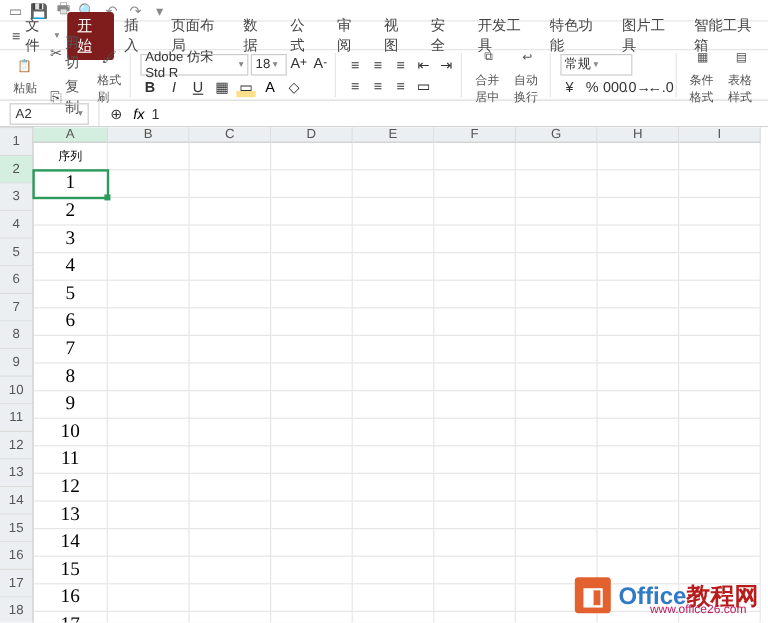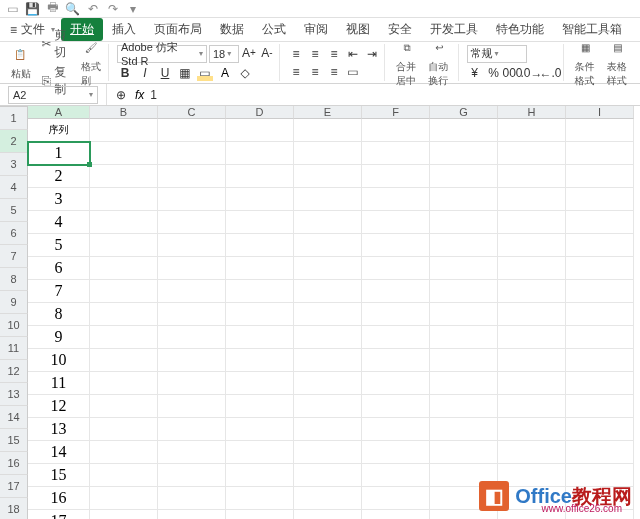--- a/index.html
+++ b/index.html
@@ -2,35 +2,35 @@
 <html><head>
 <meta charset="utf-8">
 <style>
   * { box-sizing: border-box; margin: 0; padding: 0; font-family: "Microsoft YaHei", Arial, sans-serif; }
   body { background: #f5f5f5; width: 640px; height: 519px; overflow: hidden; font-size: 12px; color: #333; }
   .qat { display: flex; align-items: center; height: 18px; background: #fff; padding: 0 6px; gap: 6px; border-bottom: 1px solid #e0e0e0; }
   .qat-icon { width: 14px; height: 14px; display: flex; align-items: center; justify-content: center; color: #888; }
   .menubar { display: flex; align-items: center; height: 24px; background: #fff; border-bottom: 1px solid #e0e0e0; padding-left: 4px; }
   .menu-file { display: flex; align-items: center; gap: 4px; padding: 2px 6px; color: #444; }
   .menu-tab { padding: 3px 9px; color: #444; }
-  .menu-tab.active { background: #15803d; color: #fff; border-radius: 3px; text-decoration: underline; }
+  .menu-tab.active { background: #7f1d1d; color: #fff; border-radius: 3px; text-decoration: underline; }
   .ribbon { display: flex; align-items: stretch; height: 42px; background: #fff; border-bottom: 1px solid #d4d4d4; padding: 2px 4px; gap: 4px; }
   .rgrp { display: flex; flex-direction: column; justify-content: center; gap: 2px; padding: 0 4px; border-right: 1px solid #e6e6e6; }
   .rgrp.row { flex-direction: row; align-items: center; gap: 4px; }
   .rbtn { display: flex; align-items: center; gap: 2px; padding: 1px 3px; color: #555; }
   .rbtn.big { flex-direction: column; font-size: 10px; }
   .ricon { width: 16px; height: 16px; display: flex; align-items: center; justify-content: center; }
   .ricon.big { width: 20px; height: 20px; }
   .font-sel { border: 1px solid #ccc; height: 18px; font-size: 11px; padding: 0 3px; background: #fff; display: flex; align-items: center; }
   .font-name { width: 90px; }
   .font-size { width: 30px; }
   .caret { font-size: 8px; color: #888; margin-left: 2px; }
   .sq { width: 16px; height: 16px; display: inline-flex; align-items: center; justify-content: center; }
   .namebox-row { display: flex; align-items: center; height: 22px; background: #fff; border-bottom: 1px solid #d4d4d4; }
-  .namebox { width: 90px; border: 1px solid #ccc; margin: 0 8px; padding: 0 4px; height: 18px; display: flex; align-items: center; font-size: 11px; justify-content: space-between; }
+  .namebox { width: 66px; border: 1px solid #ccc; margin: 0 8px; padding: 0 4px; height: 18px; display: flex; align-items: center; font-size: 11px; justify-content: space-between; }
   .fx-area { display: flex; align-items: center; gap: 6px; flex: 1; padding-left: 6px; border-left: 1px solid #e0e0e0; height: 100%; }
   .fx-lbl { font-style: italic; color: #000000; }
   .grid-wrap { display: flex; height: calc(519px - 18px - 24px - 42px - 22px); overflow: hidden; background: #fff; }
   .rowhdrs { display: flex; flex-direction: column; }
   .corner { width: 28px; height: 20px; background: #eceff1; border-right: 1px solid #ccc; border-bottom: 1px solid #ccc; }
   .rowhdr { width: 28px; height: 23px; background: #eceff1; border-right: 1px solid #ccc; border-bottom: 1px solid #dcdcdc; display: flex; align-items: center; justify-content: center; font-size: 11px; color: #555; }
   .rowhdr.sel { background: #d4efdf; }
   .cols { flex: 1; display: flex; flex-direction: column; }
   .colhdr-row { display: flex; height: 20px; }
   .colhdr { background: #eceff1; border-right: 1px solid #dcdcdc; border-bottom: 1px solid #ccc; display: flex; align-items: center; justify-content: center; font-size: 11px; color: #555; }
@@ -68,20 +68,21 @@
   <div class="menu-tab active">开始</div>
   <div class="menu-tab">插入</div>
   <div class="menu-tab">页面布局</div>
   <div class="menu-tab">数据</div>
   <div class="menu-tab">公式</div>
   <div class="menu-tab">审阅</div>
   <div class="menu-tab">视图</div>
   <div class="menu-tab">安全</div>
   <div class="menu-tab">开发工具</div>
   <div class="menu-tab">特色功能</div>
+  <div class="menu-tab">图片工具</div>
   <div class="menu-tab">智能工具箱</div>
 </div>
 
 <div class="ribbon">
   <div class="rgrp row">
     <div class="rbtn big">
       <span class="ricon big">📋</span>
       <span>粘贴</span>
     </div>
     <div style="display:flex;flex-direction:column;gap:1px">

